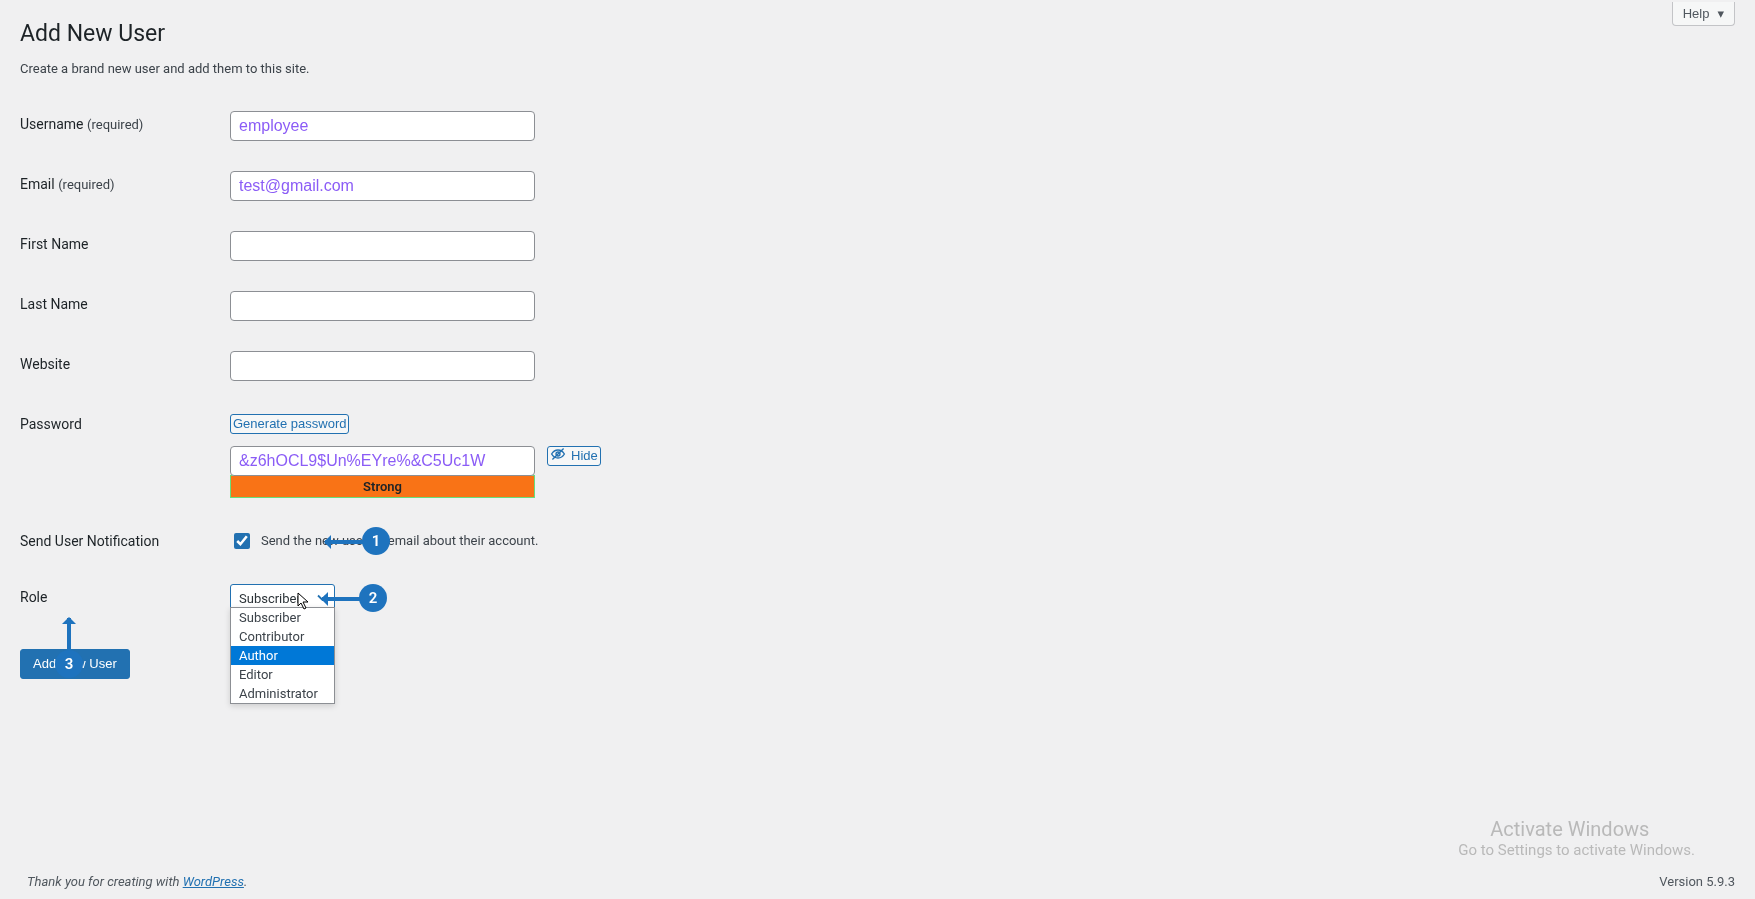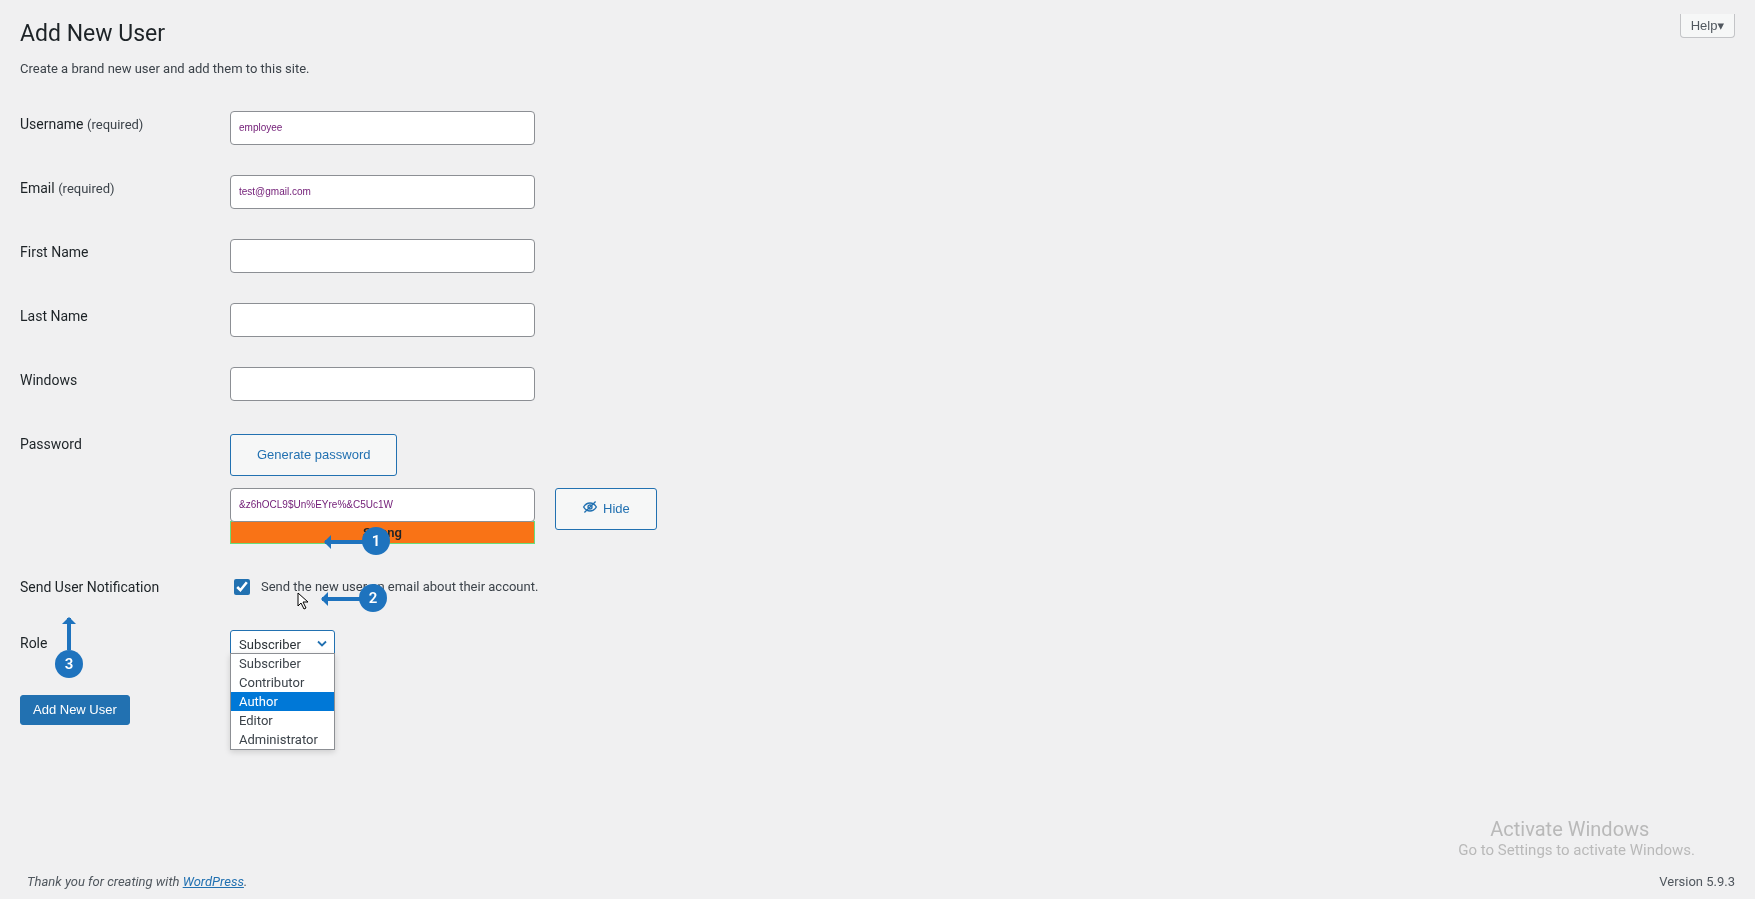--- a/index.html
+++ b/index.html
@@ -23,33 +23,33 @@
     padding: 9px 0 4px 0;
     line-height: 1.3;
     color: #1d2327;
   }
   .subtitle {
     margin: 5px 0 20px 0;
     color: #3c434a;
   }
   .help-btn {
     position: absolute;
-    top: 14px;
+    top: 2px;
     right: 20px;
     background: #f6f7f7;
     border: 1px solid #c3c4c7;
     border-top: none;
     border-radius: 0 0 4px 4px;
     padding: 4px 10px;
     font-size: 13px;
     cursor: pointer;
     color: #50575e;
     display: flex;
     align-items: center;
-    gap: 0;
+    gap: 8px;
   }
   table.form-table {
     border-collapse: collapse;
     margin-top: 8px;
     width: 100%;
   }
   table.form-table th {
     text-align: left;
     vertical-align: top;
     width: 200px;
@@ -62,33 +62,33 @@
     padding: 15px 10px;
     vertical-align: middle;
   }
   .req {
     font-size: 13px;
     color: #3c434a;
   }
   input[type="text"], input[type="email"], input[type="url"] {
     width: 305px;
     height: 30px;
-    padding: 16px 8px;
+    padding: 0 8px;
     border: 1px solid #8c8f94;
     border-radius: 4px;
     background: #fff;
-    font-size: 10px;
-    color: #701a75;
+    font-size: 16px;
+    color: #8b5cf6;
   }
   .btn-secondary {
     background: #f6f7f7;
     border: 1px solid #2271b1;
     color: #2271b1;
-    padding: 0 26px;
-    height: 42px;
+    padding: 0 2px;
+    height: 20px;
     border-radius: 3px;
     font-size: 13px;
     cursor: pointer;
     display: inline-flex;
     align-items: center;
     gap: 5px;
     vertical-align: middle;
   }
   .btn-primary {
     background: #2271b1;
@@ -118,21 +118,21 @@
     text-align: center;
     padding: 3px 0;
     font-weight: 600;
     color: #1d2327;
     font-size: 13px;
     margin-top: -1px;
   }
   .hidebtn-wrap {
     display: flex;
     align-items: flex-start;
-    gap: 20px;
+    gap: 12px;
     margin-top: 12px;
   }
   .checkbox-wrap {
     display: flex;
     align-items: center;
     gap: 8px;
   }
   input[type="checkbox"] {
     width: 16px; height: 16px;
     accent-color: #2271b1;
@@ -289,21 +289,21 @@
     </tr>
     <tr>
       <th><span>First Name</span></th>
       <td><input type="text" value="" style=""></td>
     </tr>
     <tr>
       <th><span>Last Name</span></th>
       <td><input type="text" value="" style=""></td>
     </tr>
     <tr>
-      <th><span>Windows</span></th>
+      <th><span>Website</span></th>
       <td><input type="url" value="" style=""></td>
     </tr>
     <tr>
       <th><span>Password</span></th>
       <td style="padding-top:18px;">
         <button class="btn-secondary" type="button">
           <span>Generate password</span>
         </button>
         <div class="hidebtn-wrap">
           <div>

